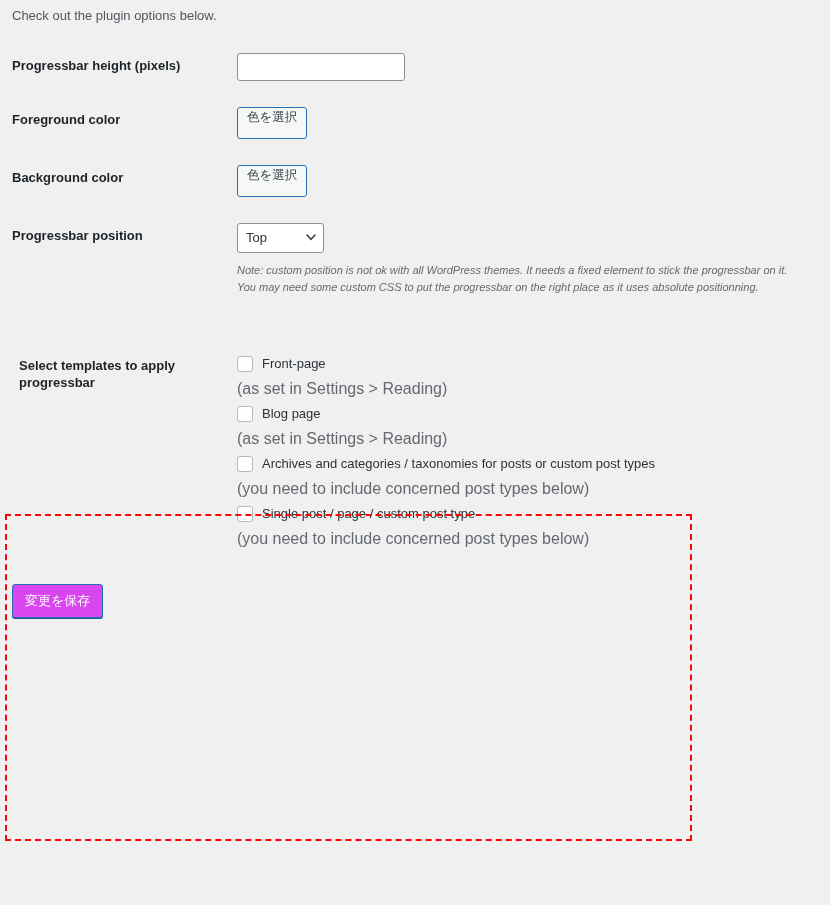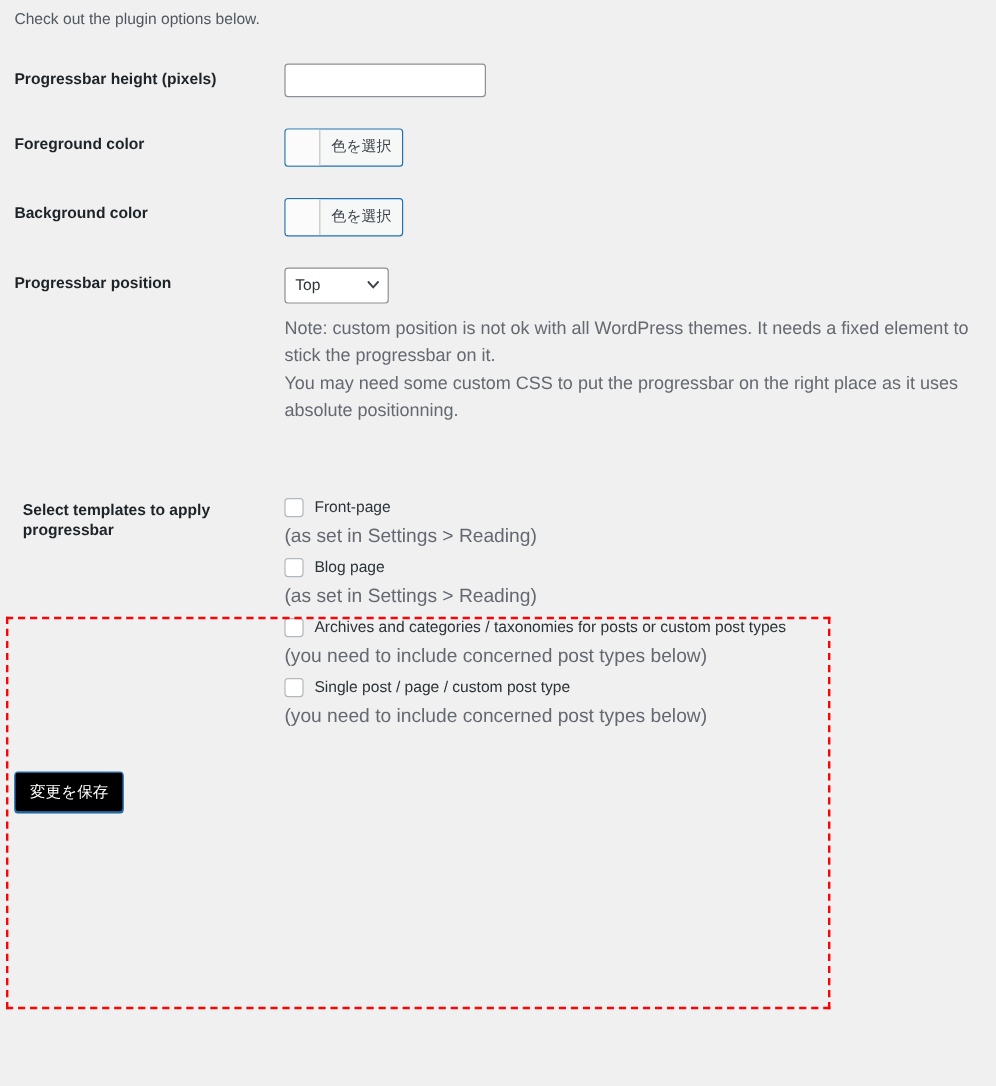--- a/index.html
+++ b/index.html
@@ -81,20 +81,21 @@
   .color-button {
     display: inline-flex;
     align-items: stretch;
     height: 30px;
     border: 1px solid #2271b1;
     border-radius: 3px;
     background: #f6f7f7;
     overflow: hidden;
     cursor: pointer;
     vertical-align: top;
+    flex-direction: column;
   }
   .color-swatch {
     width: 28px;
     background: #fbfbfb;
     border-right: 1px solid #c3c4c7;
     display: block;
   }
   .color-label {
     display: flex;
     align-items: center;
@@ -128,24 +129,25 @@
   .select-arrow {
     position: absolute;
     right: 8px;
     top: 11px;
     pointer-events: none;
     width: 10px;
     height: 7px;
   }
 
   .note {
-    font-size: 15px;
+    font-size: 11px;
     color: #646970;
     line-height: 1.55;
     margin: 0;
+    font-style: italic;
   }
   .note b { font-weight: 700; color: #4a5055; }
   .note.spaced { margin-top: 9px; }
 
   
   .dashed-block {
     position: absolute;
     left: 5px;
     top: 514px;
     width: 687px;
@@ -195,21 +197,21 @@
     color: #646970;
     line-height: 1.5;
     margin: 2px 0 2px 0;
   }
   .check-row.jp { height: 24px; }
 
   .submit-area {
     padding: 18px 0 0 0;
   }
   button.save-btn {
-    background: #000000;
+    background: #d946ef;
     border: 1px solid #2271b1;
     border-radius: 3px;
     color: #fff;
     font-family: "Liberation Sans", sans-serif;
     font-size: 13px;
     line-height: 1;
     padding: 9px 12px 10px 12px;
     cursor: pointer;
     box-shadow: 0 1px 0 #1a5f93;
   }

